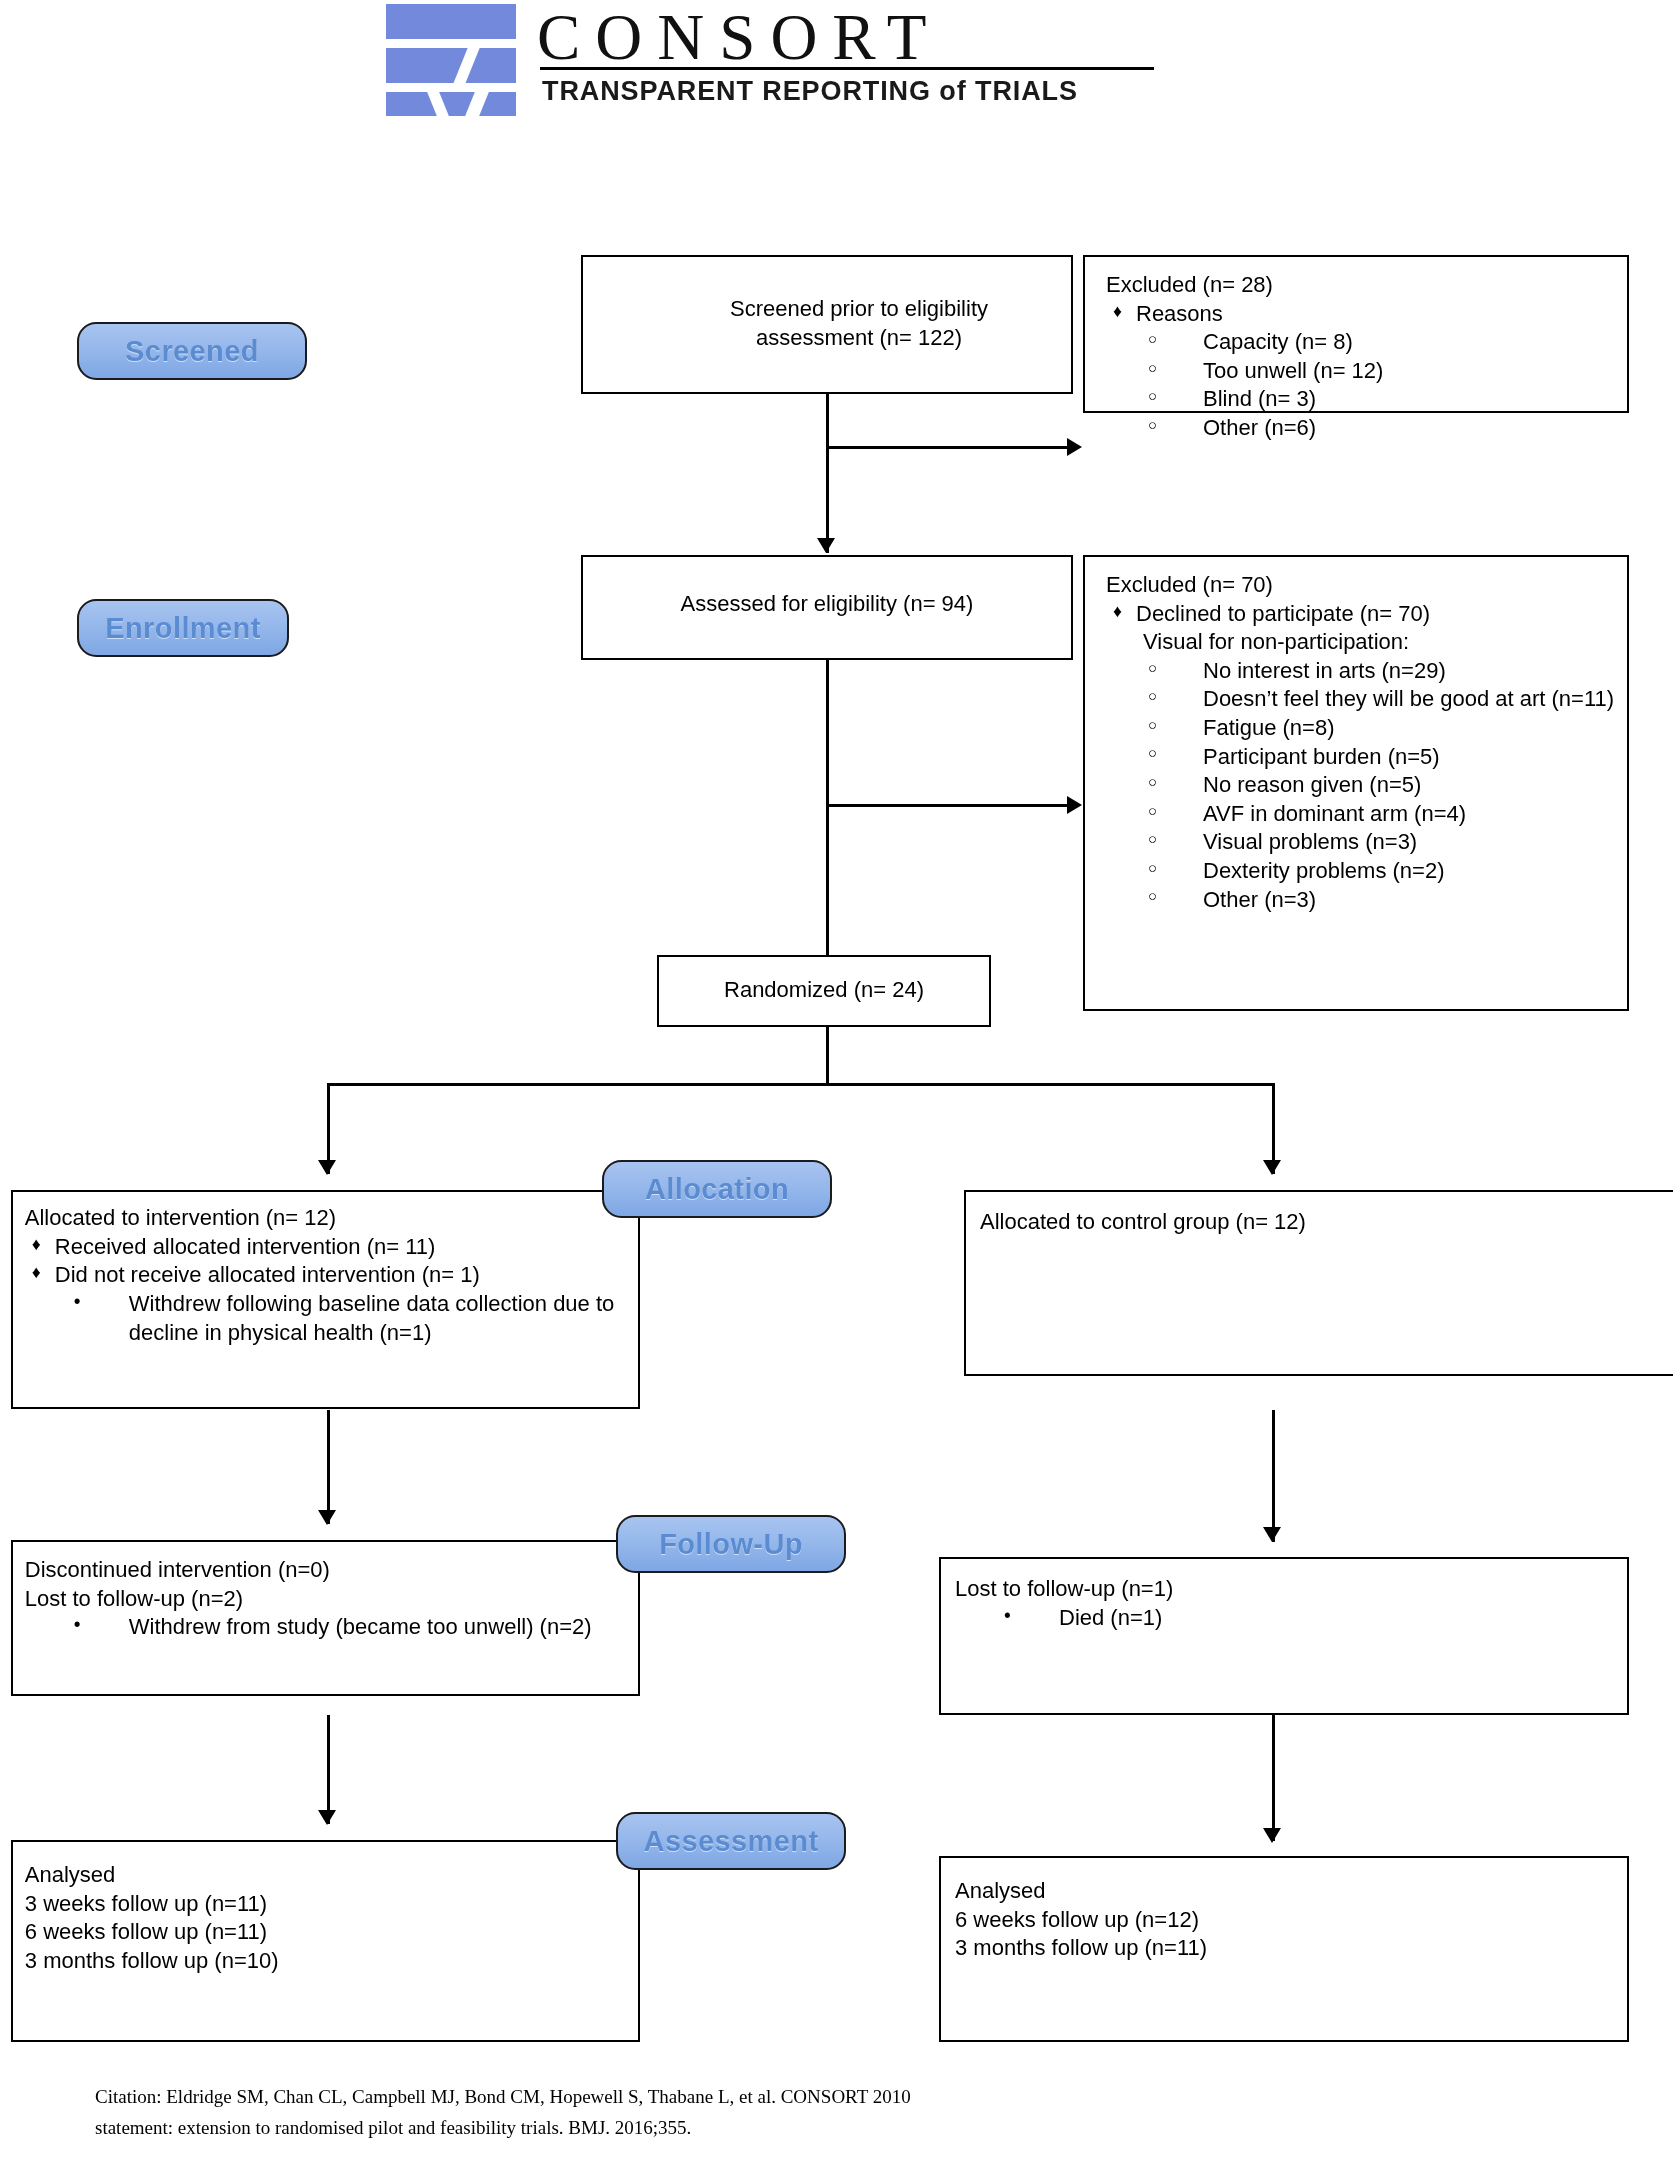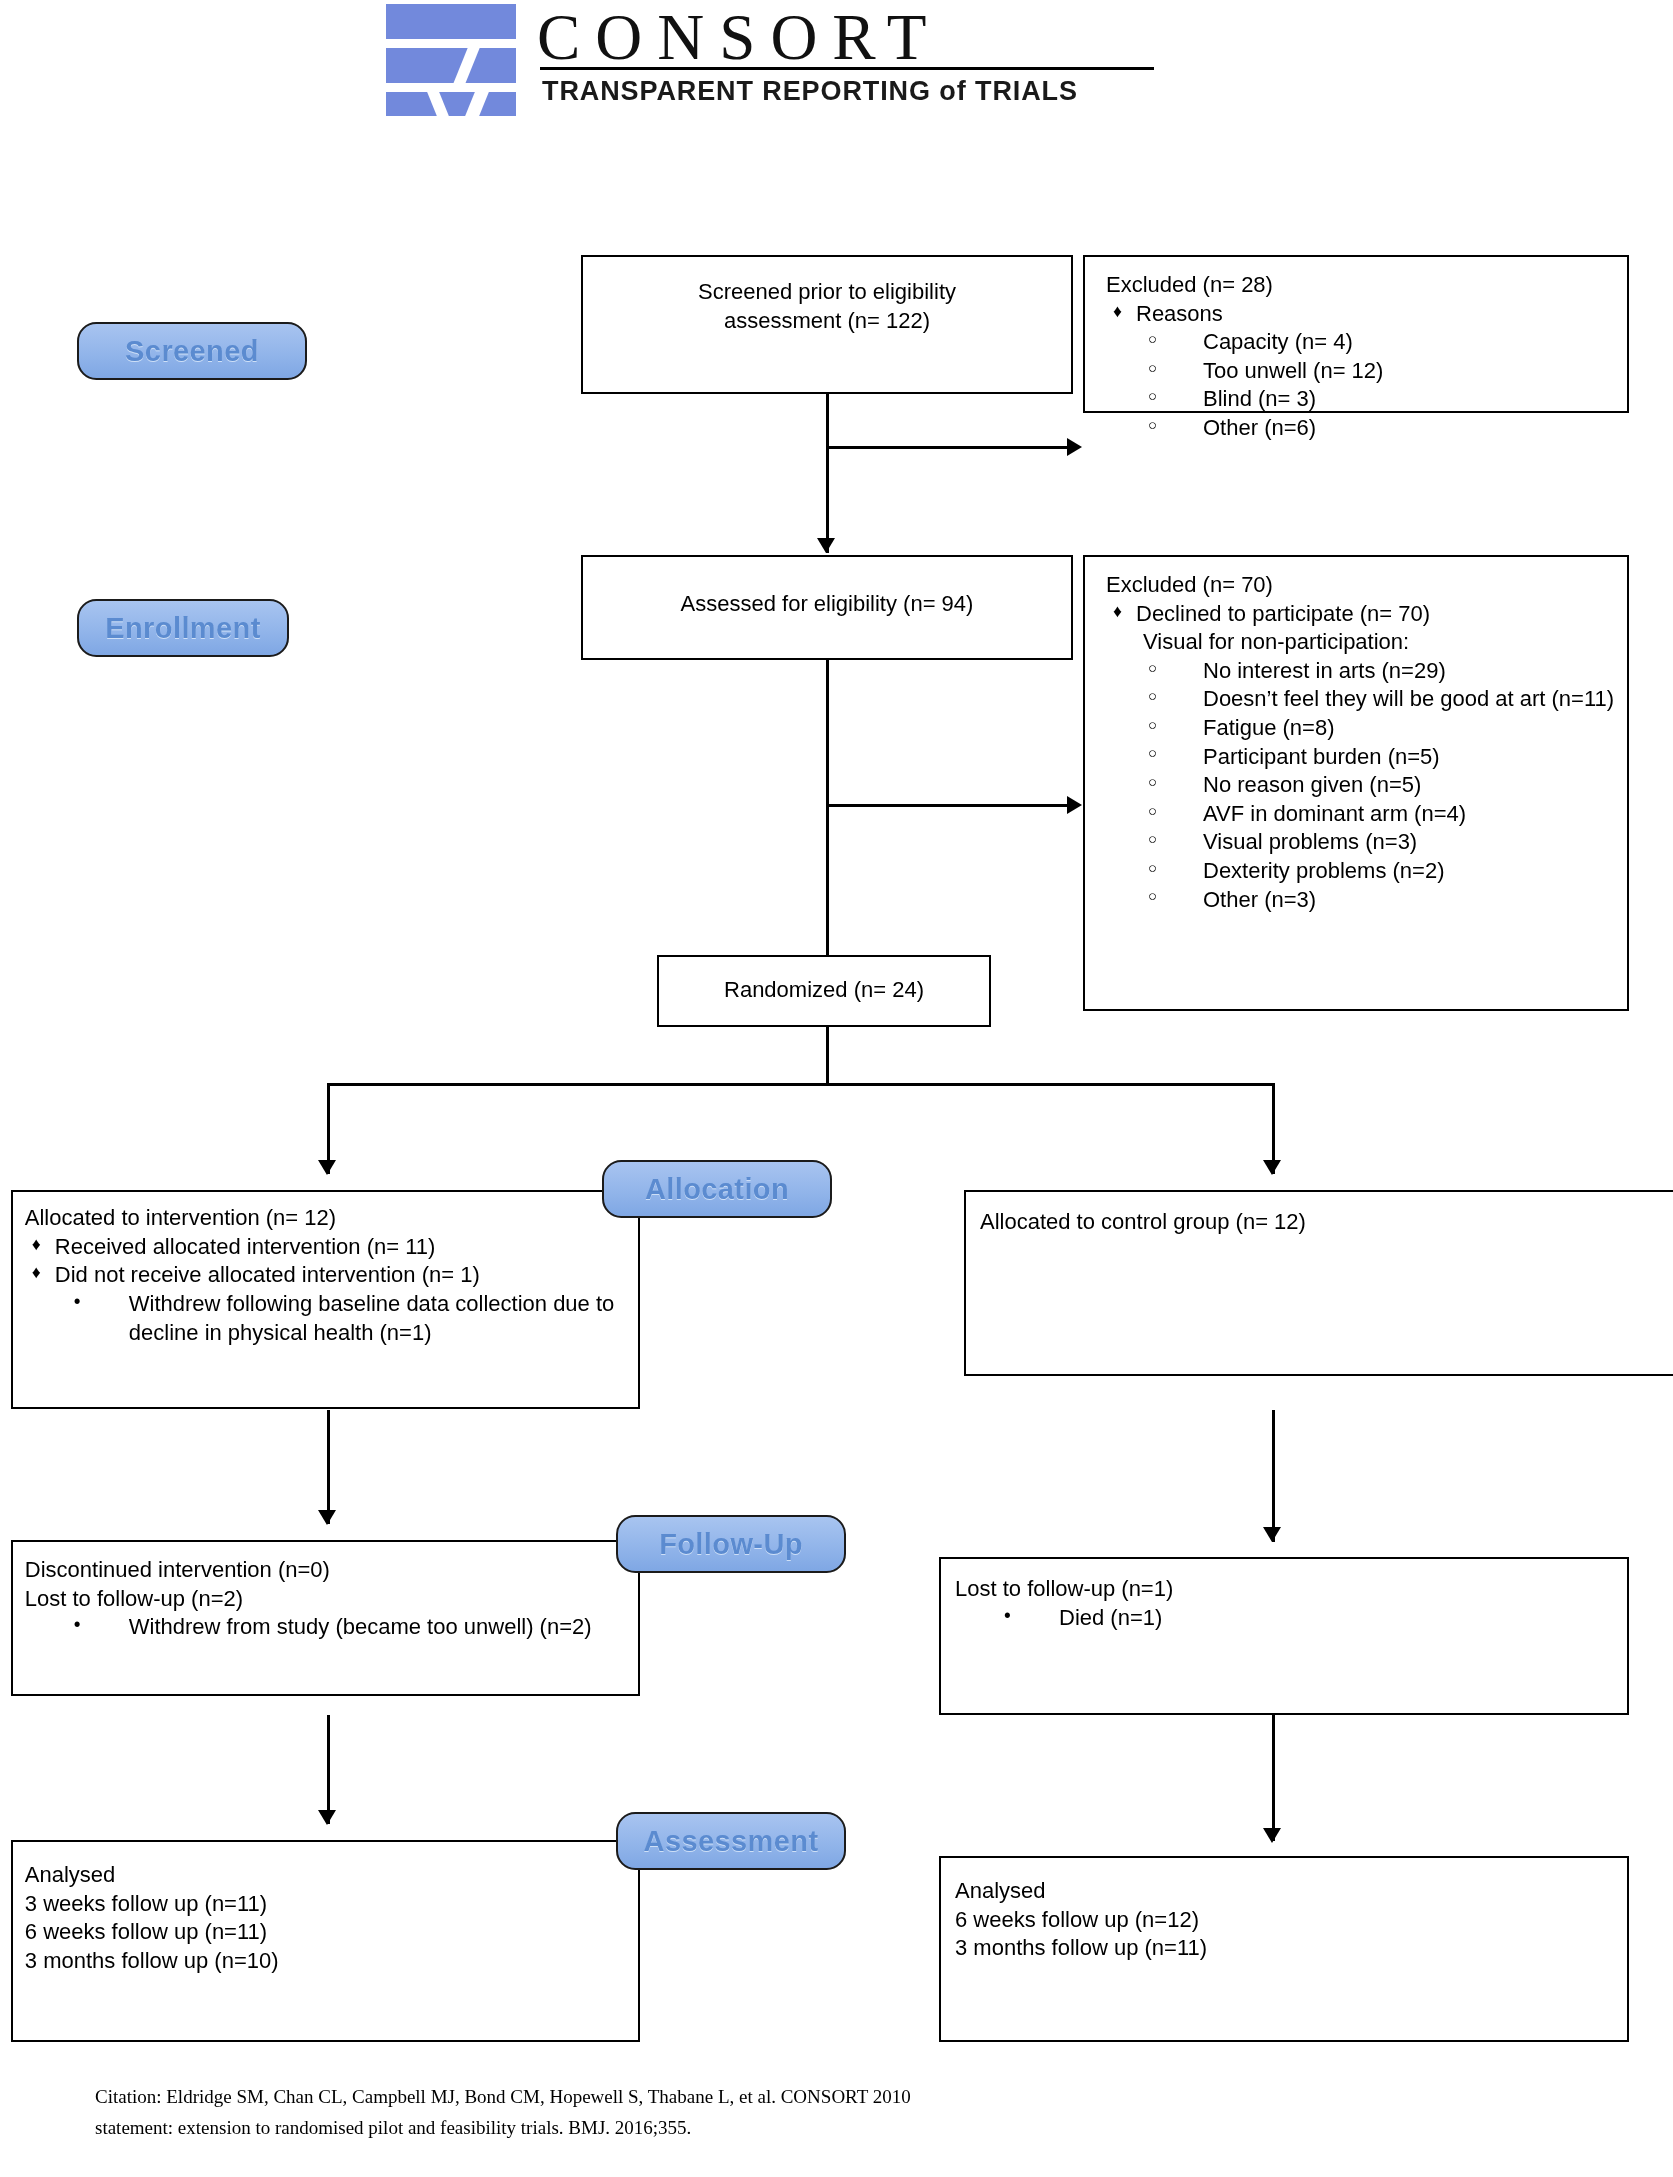--- a/index.html
+++ b/index.html
@@ -80,30 +80,30 @@
 
   <div class="stage" style="left:77px;top:599px;width:212px;height:58px;">Enrollment</div>
 
   <div class="stage" style="left:602px;top:1160px;width:230px;height:58px;">Allocation</div>
 
   <div class="stage" style="left:616px;top:1515px;width:230px;height:58px;">Follow-Up</div>
 
   <div class="stage" style="left:616px;top:1812px;width:230px;height:58px;">Assessment</div>
 
   <div class="box" style="left:581px;top:255px;width:492px;height:139px;">
-    <div class="boxtext center-text" style="top:21px;">Screened prior to eligibility
+    <div class="boxtext center-text" style="top:38px;padding-left:32px;">Screened prior to eligibility
 assessment (n= 122)</div>
   </div>
 
   <div class="box" style="left:1083px;top:255px;width:546px;height:158px;">
     <div style="position:absolute;left:21px;top:14px;right:8.8px;">
       <ul class="lst">
         <li class="flat">Excluded (n= 28)</li>
         <li class="d">Reasons</li>
-        <li class="o">Capacity (n= 4)</li>
+        <li class="o">Capacity (n= 8)</li>
         <li class="o">Too unwell (n= 12)</li>
         <li class="o">Blind (n= 3)</li>
         <li class="o">Other (n=6)</li>
       </ul>
     </div>
   </div>
 
   <div class="vline" style="left:826px;top:393px;height:160px;"></div>
   <div class="arrow-down" style="left:817px;top:538px;"></div>
 

